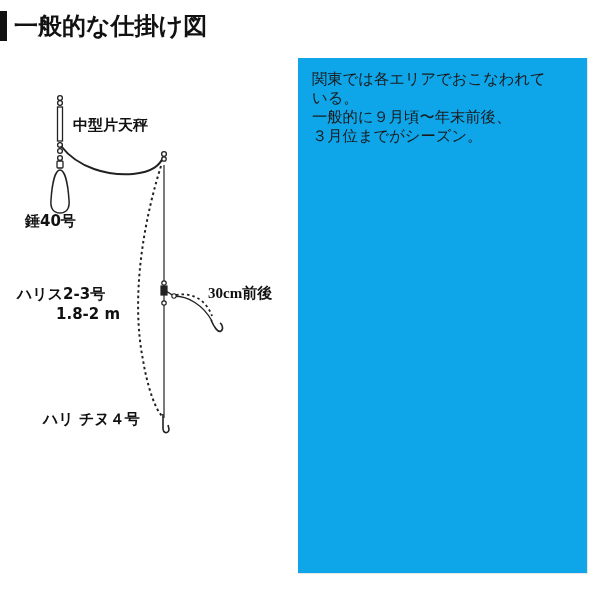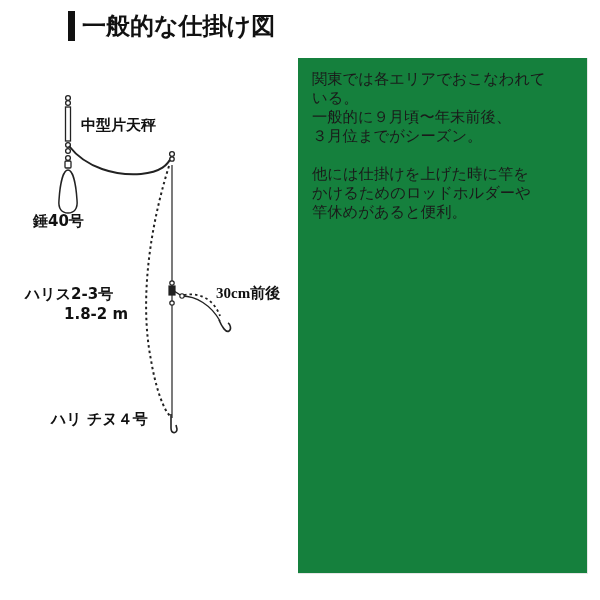--- a/index.html
+++ b/index.html
@@ -1,25 +1,25 @@
 <!DOCTYPE html>
 <html><head>
 <meta charset="utf-8">
 <style>
   html, body { margin: 0; padding: 0; background: #ffffff; }
   body { width: 600px; height: 600px; position: relative; overflow: hidden;
          font-family: "DejaVu Sans", "Liberation Sans", sans-serif; color: #111; }
-  .title { position: absolute; left: 20px; top: 9px; height: 34px; display: flex; align-items: center; padding-left: 48px; }
+  .title { position: absolute; left: 0; top: 9px; height: 34px; display: flex; align-items: center; }
   .title-bar { width: 7px; height: 30px; background: #111; margin-right: 7px; }
   .title-text { font-size: 24px; font-weight: bold; letter-spacing: 0px; color: #111; }
-  .diagram { position: absolute; left: 16px; top: 55px; width: 295px; height: 530px; }
+  .diagram { position: absolute; left: 8px; top: 55px; width: 295px; height: 530px; }
   .diagram svg { position: absolute; left: 0; top: 0; }
   .lbl { position: absolute; font-size: 15px; font-weight: bold; color: #111; white-space: nowrap; }
   .panel { position: absolute; left: 298px; top: 58px; width: 289px; height: 515px;
-           background: #15803d; border-right: 1px solid #e6e6e6; border-bottom: 1px solid #e6e6e6; }
+           background: #0ea5e9; border-right: 1px solid #e6e6e6; border-bottom: 1px solid #e6e6e6; }
   .panel-inner { position: absolute; left: 14px; top: 12px; right: 8px; }
   .para { margin: 0 0 19px 0; font-size: 15.3px; line-height: 19px; color: #1a1a1a; }
   .para span { display: block; white-space: nowrap; }
 </style>
 </head>
 <body>
 
 <div class="title">
   <div class="title-bar"></div>
   <div class="title-text">一般的な仕掛け図</div>
@@ -82,19 +82,14 @@
 <div class="panel">
   <div class="panel-inner">
     <p class="para">
       <span>関東では各エリアでおこなわれて</span>
       <span>いる。</span>
       <span>一般的に９月頃〜年末前後、</span>
       <span>３月位までがシーズン。</span>
     </p>
     <p class="para">
     </p>
-    <p class="para">
-      <span>他には仕掛けを上げた時に竿を</span>
-      <span>かけるためのロッドホルダーや</span>
-      <span>竿休めがあると便利。</span>
-    </p>
   </div>
 </div>
 
 </body></html>

